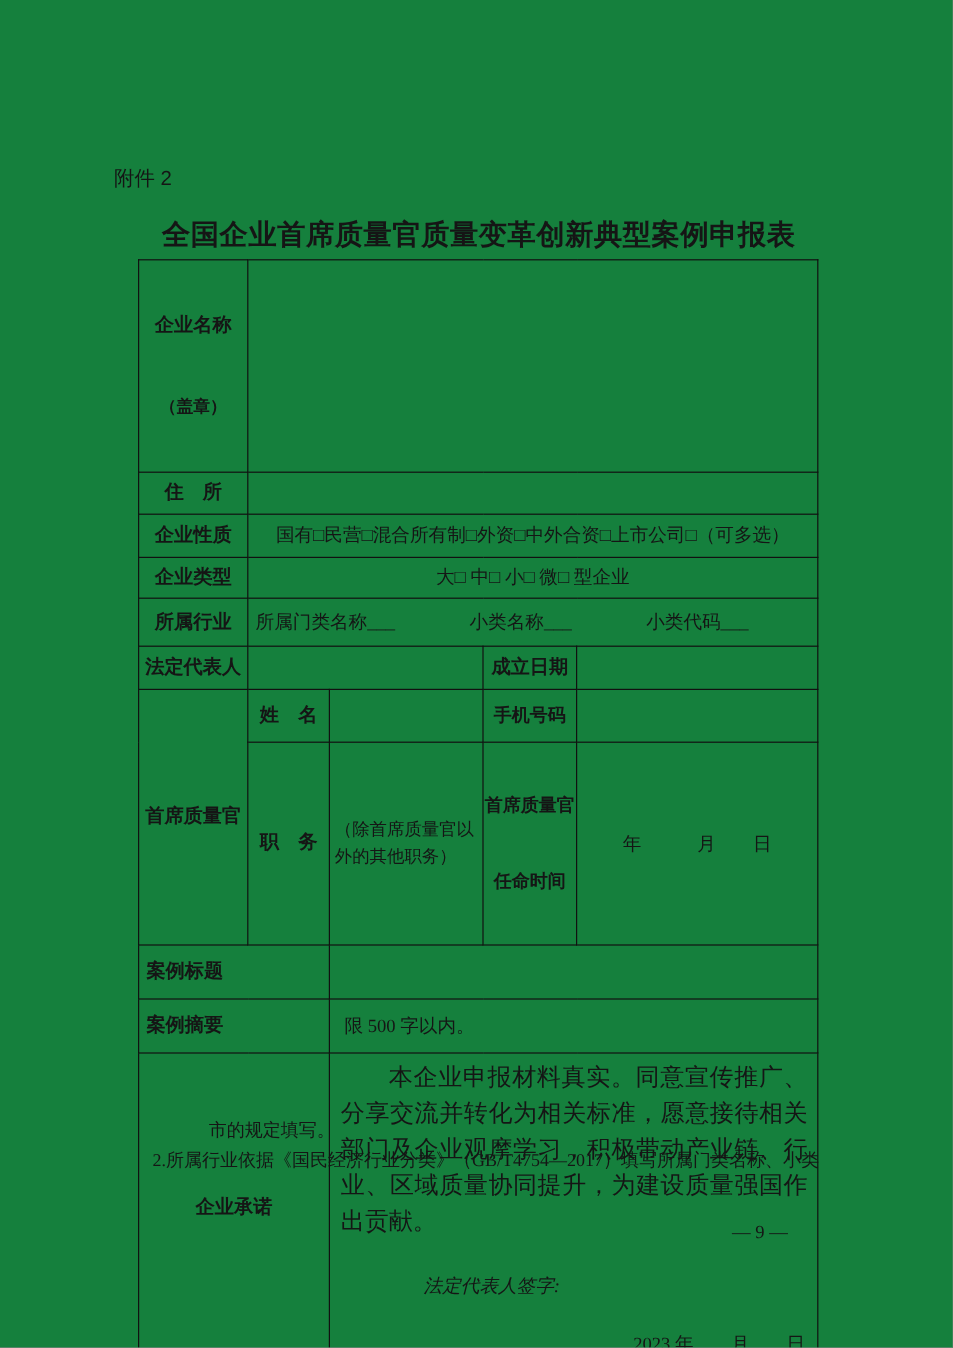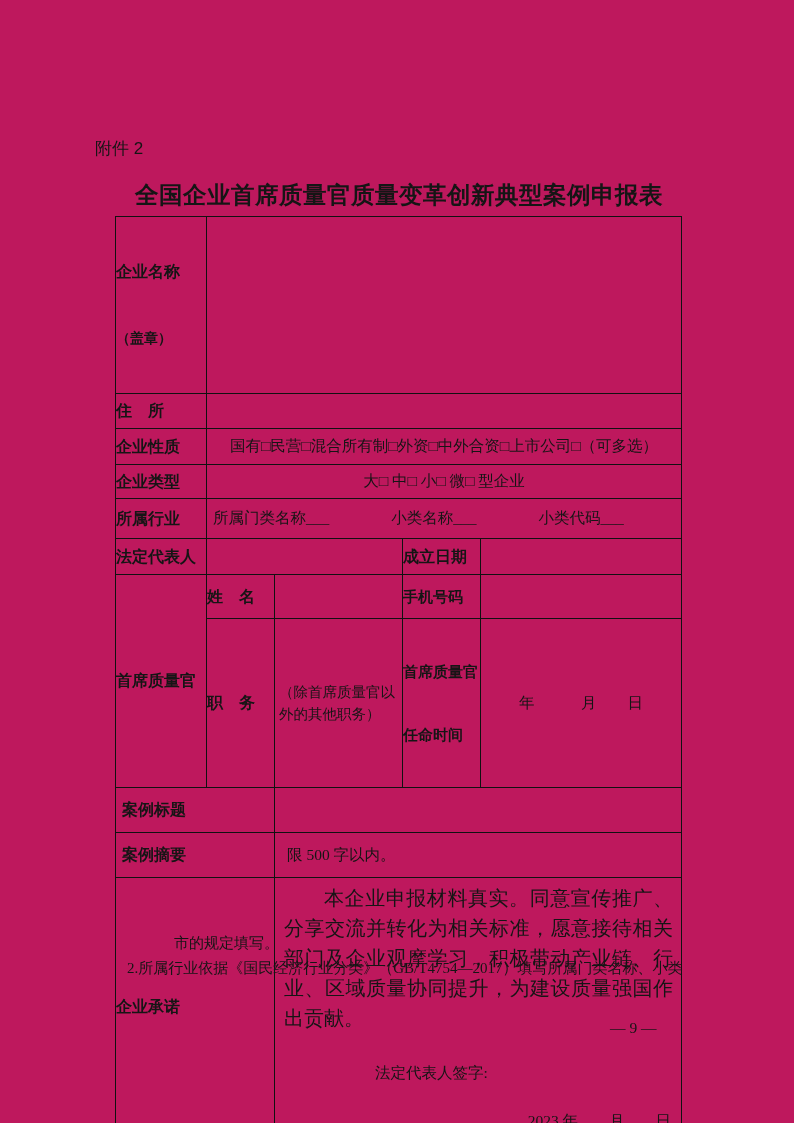--- a/index.html
+++ b/index.html
@@ -1,19 +1,19 @@
 <!DOCTYPE html>
 <html><head>
 <meta charset="utf-8">
 <style>
   html,body { margin:0; padding:0; background:#888; }
   .page {
     position: relative;
     width: 794px; height: 1123px;
-    background: #be185d;
+    background: #15803d;
     color: #151515;
     font-family: "Liberation Serif", serif;
     overflow: hidden;
   }
   .attachment {
     position: absolute; left: 95px; top: 137px;
     font-family: "Liberation Sans", sans-serif;
     font-size: 17px; white-space: pre;
   }
   .form-title {
@@ -31,42 +31,42 @@
     border: 1px solid #111;
     padding: 0; vertical-align: middle;
     font-size: 15.5px;
     overflow: hidden;
   }
   .r1{height:56px}.r2{height:35px}.r3{height:36px}.r4{height:34px}
   .r5{height:40px}.r6{height:36px}.r7a{height:44px}.r7b{height:56px}
   .r8{height:45px}.r9{height:45px}.r10{height:197px}.r11{height:82px}
   .lbl {
     font-family: "Liberation Sans", sans-serif;
-    font-weight: 600; font-size: 16px; text-align: left;
+    font-weight: 600; font-size: 16px; text-align: center;
     white-space: pre; line-height: 22px;
   }
   .lbl-sub { font-size: 14px; font-weight: 600; }
   .lbl-left { text-align: left; padding-left: 6px; }
   .val { font-family: "Liberation Serif", serif; }
   .center { text-align: center; }
   .pre { white-space: pre; }
   .pad-l { padding-left: 6px; }
   .hint { padding-left: 12px; }
   .duty-note {
     font-size: 14.5px; line-height: 22px; padding: 2px 3px 2px 4px;
     text-align: left;
   }
   .appoint-lbl { font-size: 15px; line-height: 21px; }
   .top { vertical-align: top; }
   .commit-body {
     margin: 5px 8px 0 9px;
     line-height: 30px; text-align: justify; text-indent: 2em;
     font-size: 20px;
   }
-  .commit-sign { margin: 25px 0 0 100px; white-space: pre; line-height: 30px; }
+  .commit-sign { margin: 25px 0 0 78px; white-space: pre; line-height: 30px; font-style: italic; }
   .commit-date { margin-top: 18px; text-align: right; padding-right: 10px; white-space: pre; line-height: 30px; }
   .op-hint { margin: 6px 0 0 8px; line-height: 26px; }
   .notes {
     position: absolute; left: 97px; top: 931px; width: 640px;
     font-size: 15px; line-height: 25px;
   }
   .note-line { white-space: pre; }
   .note-prefix { display: inline; }
   .ind-a { margin-left: 30px; }
   .ind-b { margin-left: 77px; }

